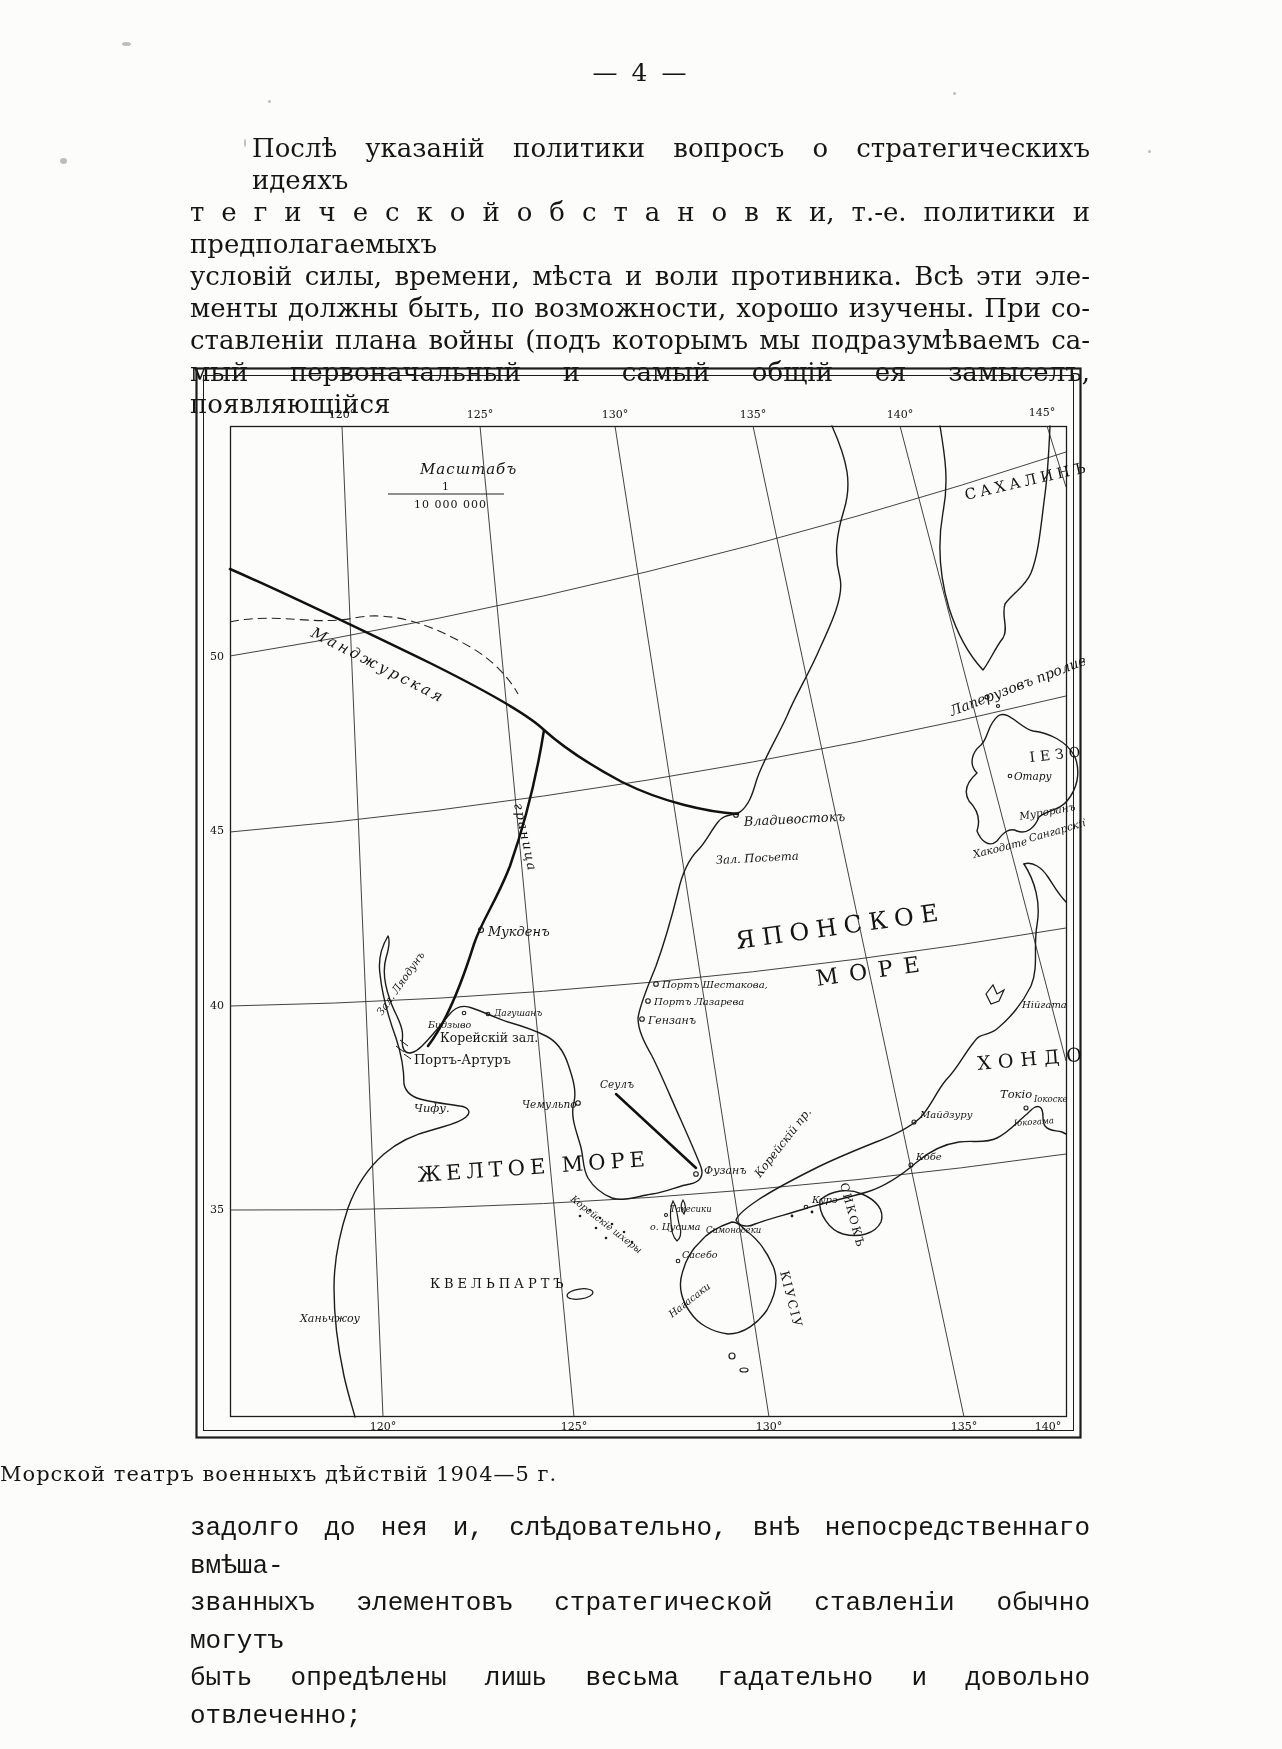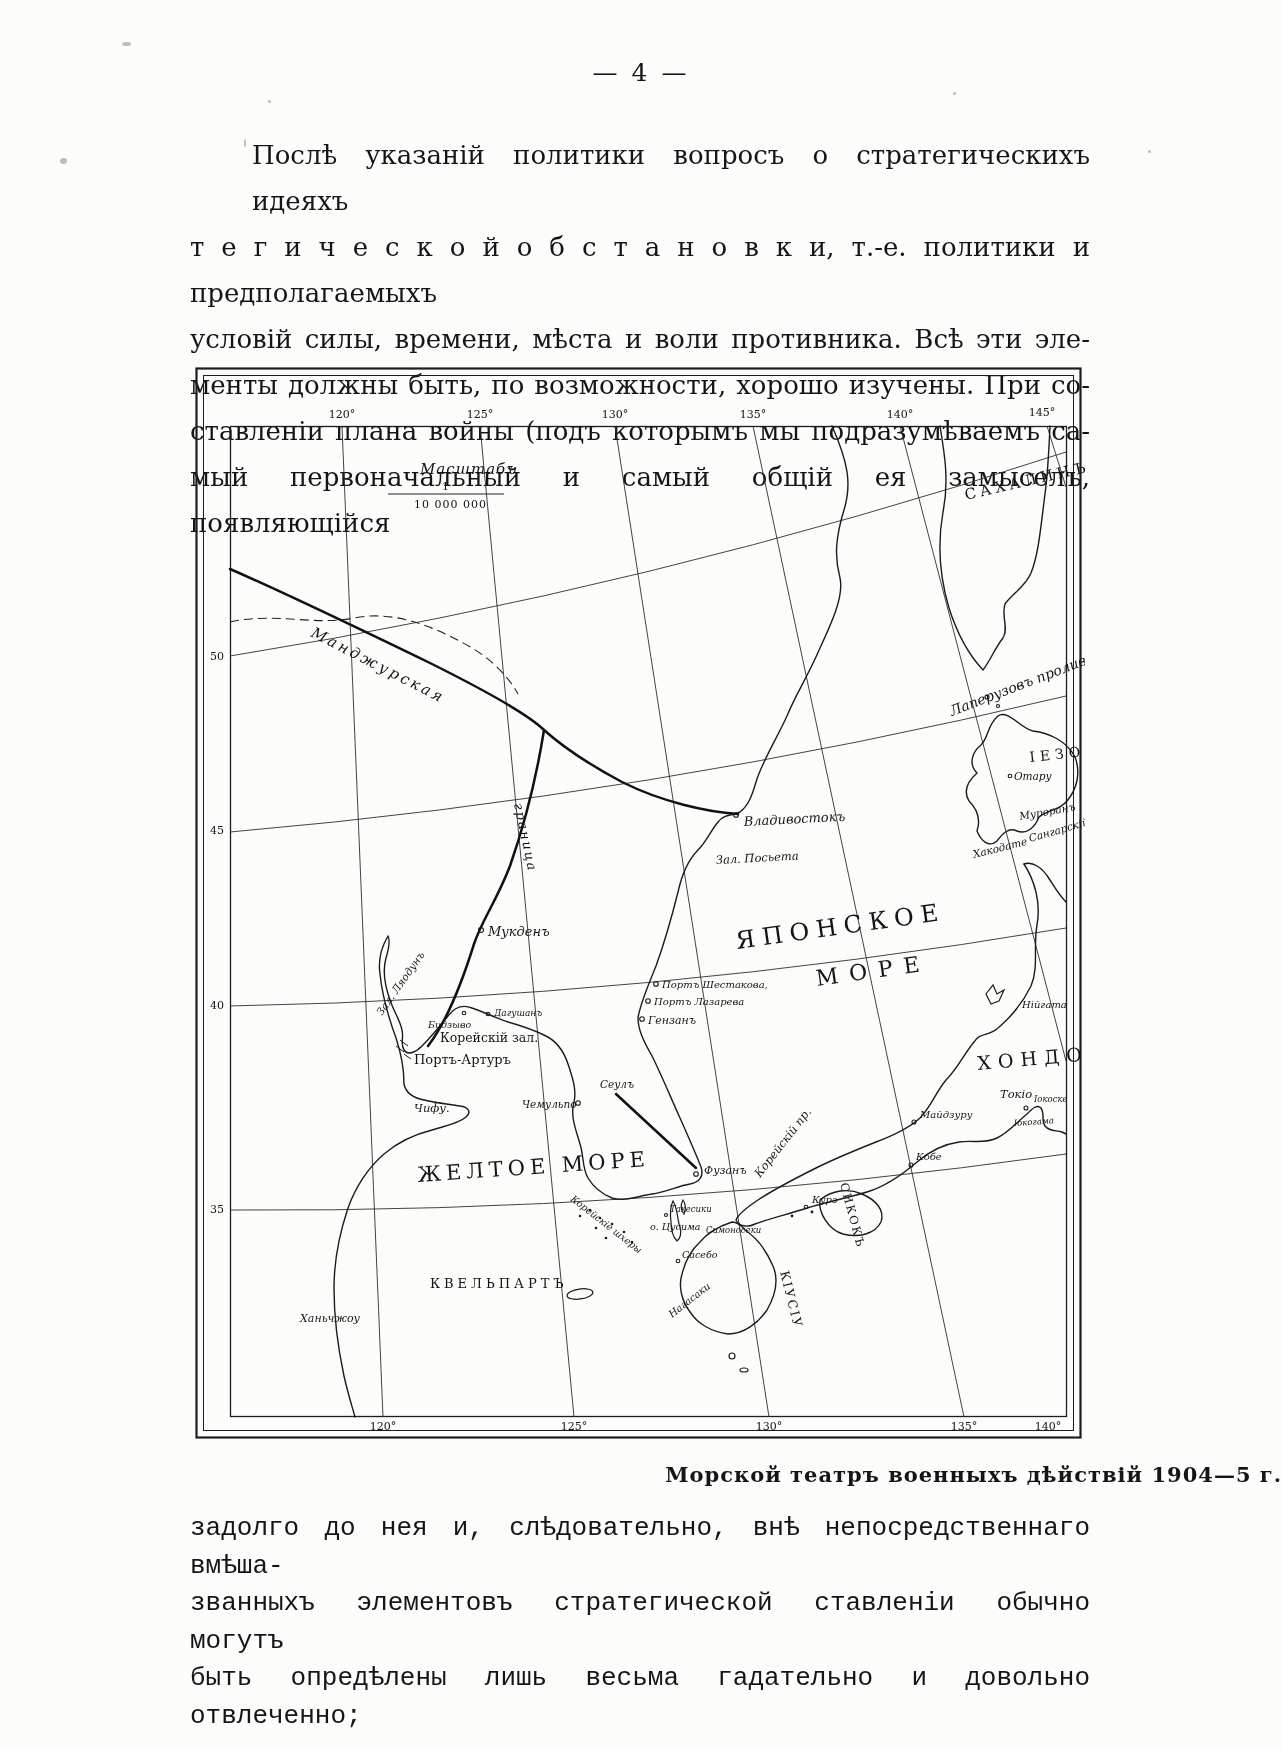--- a/index.html
+++ b/index.html
@@ -11,27 +11,27 @@
   .page-number{
     position:absolute;top:58px;left:0;width:100%;
     text-align:center;font-size:25px;letter-spacing:3px;
   }
   .para{position:absolute;left:190px;width:900px;}
   .para .tline{
     text-align:justify;text-align-last:justify;
     font-size:26px;white-space:normal;
   }
   #para1{top:132px;}
-  #para1 .tline{line-height:46px;}
+  #para1 .tline{line-height:32px;}
   #para1 .tline:first-child{padding-left:62px;}
   #para2{top:1510px;}
   #para2 .tline{line-height:37.6px;font-family:Liberation Mono, monospace;}
   .map-caption{
     position:absolute;top:1462px;left:0;width:100%;
-    text-align:right;font-size:21px;letter-spacing:1px;font-weight:bold;
+    text-align:left;font-size:21px;letter-spacing:1px;
   }
   .map-wrap{position:absolute;left:192px;top:364px;width:893px;height:1078px;}
   svg{overflow:hidden;display:block;}
   .frame{fill:none;stroke:#1d1d1d;}
   .grat{fill:none;stroke:#2e2e2e;stroke-width:0.9;}
   .coast{fill:none;stroke:#1b1b1b;stroke-width:1.4;stroke-linejoin:round;stroke-linecap:round;}
   .rail{fill:none;stroke:#111;stroke-width:2.5;stroke-linecap:round;}
   .thin{fill:none;stroke:#222;stroke-width:1.1;}
   text{fill:#141414;}
   .lon{font-family:"DejaVu Serif",serif;font-size:11px;text-anchor:middle;}

